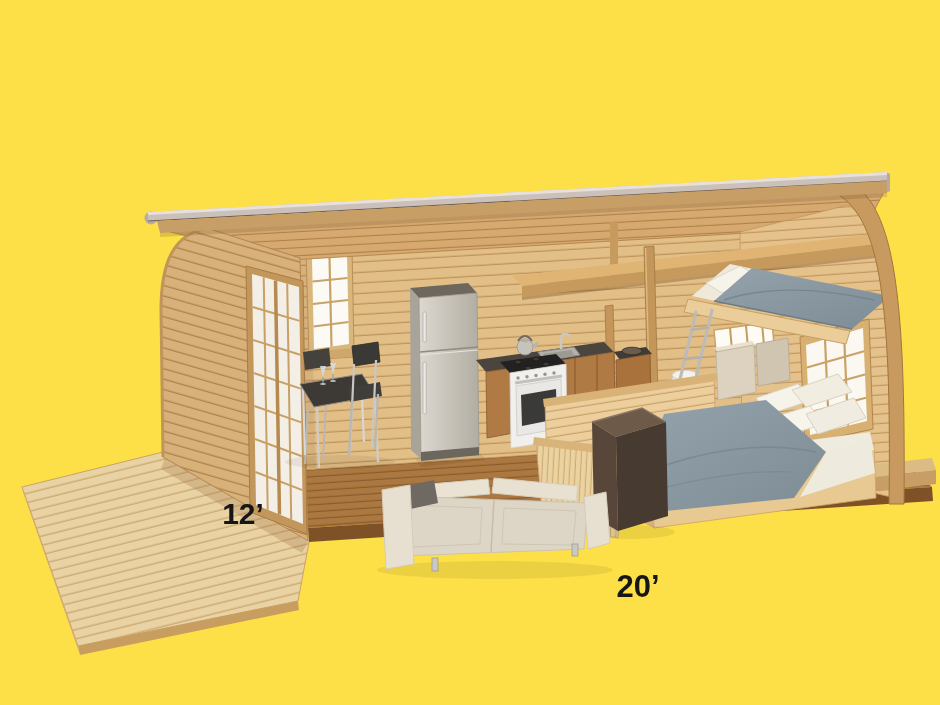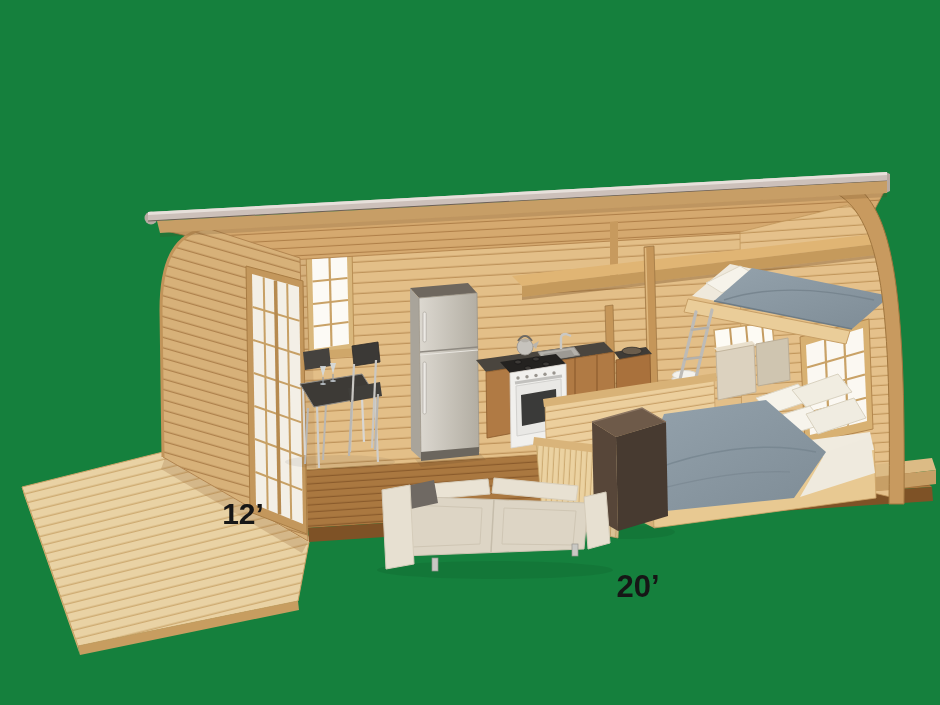--- a/index.html
+++ b/index.html
@@ -1,16 +1,16 @@
 <!DOCTYPE html>
 <html><head>
 <meta charset="utf-8">
 <style>
   html,body{margin:0;padding:0;background:#ffffff;}
-  .stage{position:relative;width:940px;height:705px;background:#15803d;overflow:hidden;
+  .stage{position:relative;width:940px;height:705px;background:#fde047;overflow:hidden;
          font-family:"Liberation Sans", sans-serif;}
   svg{display:block;}
   text.dim{font-family:"Liberation Sans", sans-serif;font-weight:600;fill:#161616;}
 </style>
 </head>
 <body>
 
 <div class="stage">
 <svg width="940" height="705" viewBox="0 0 940 705">
   <defs>

